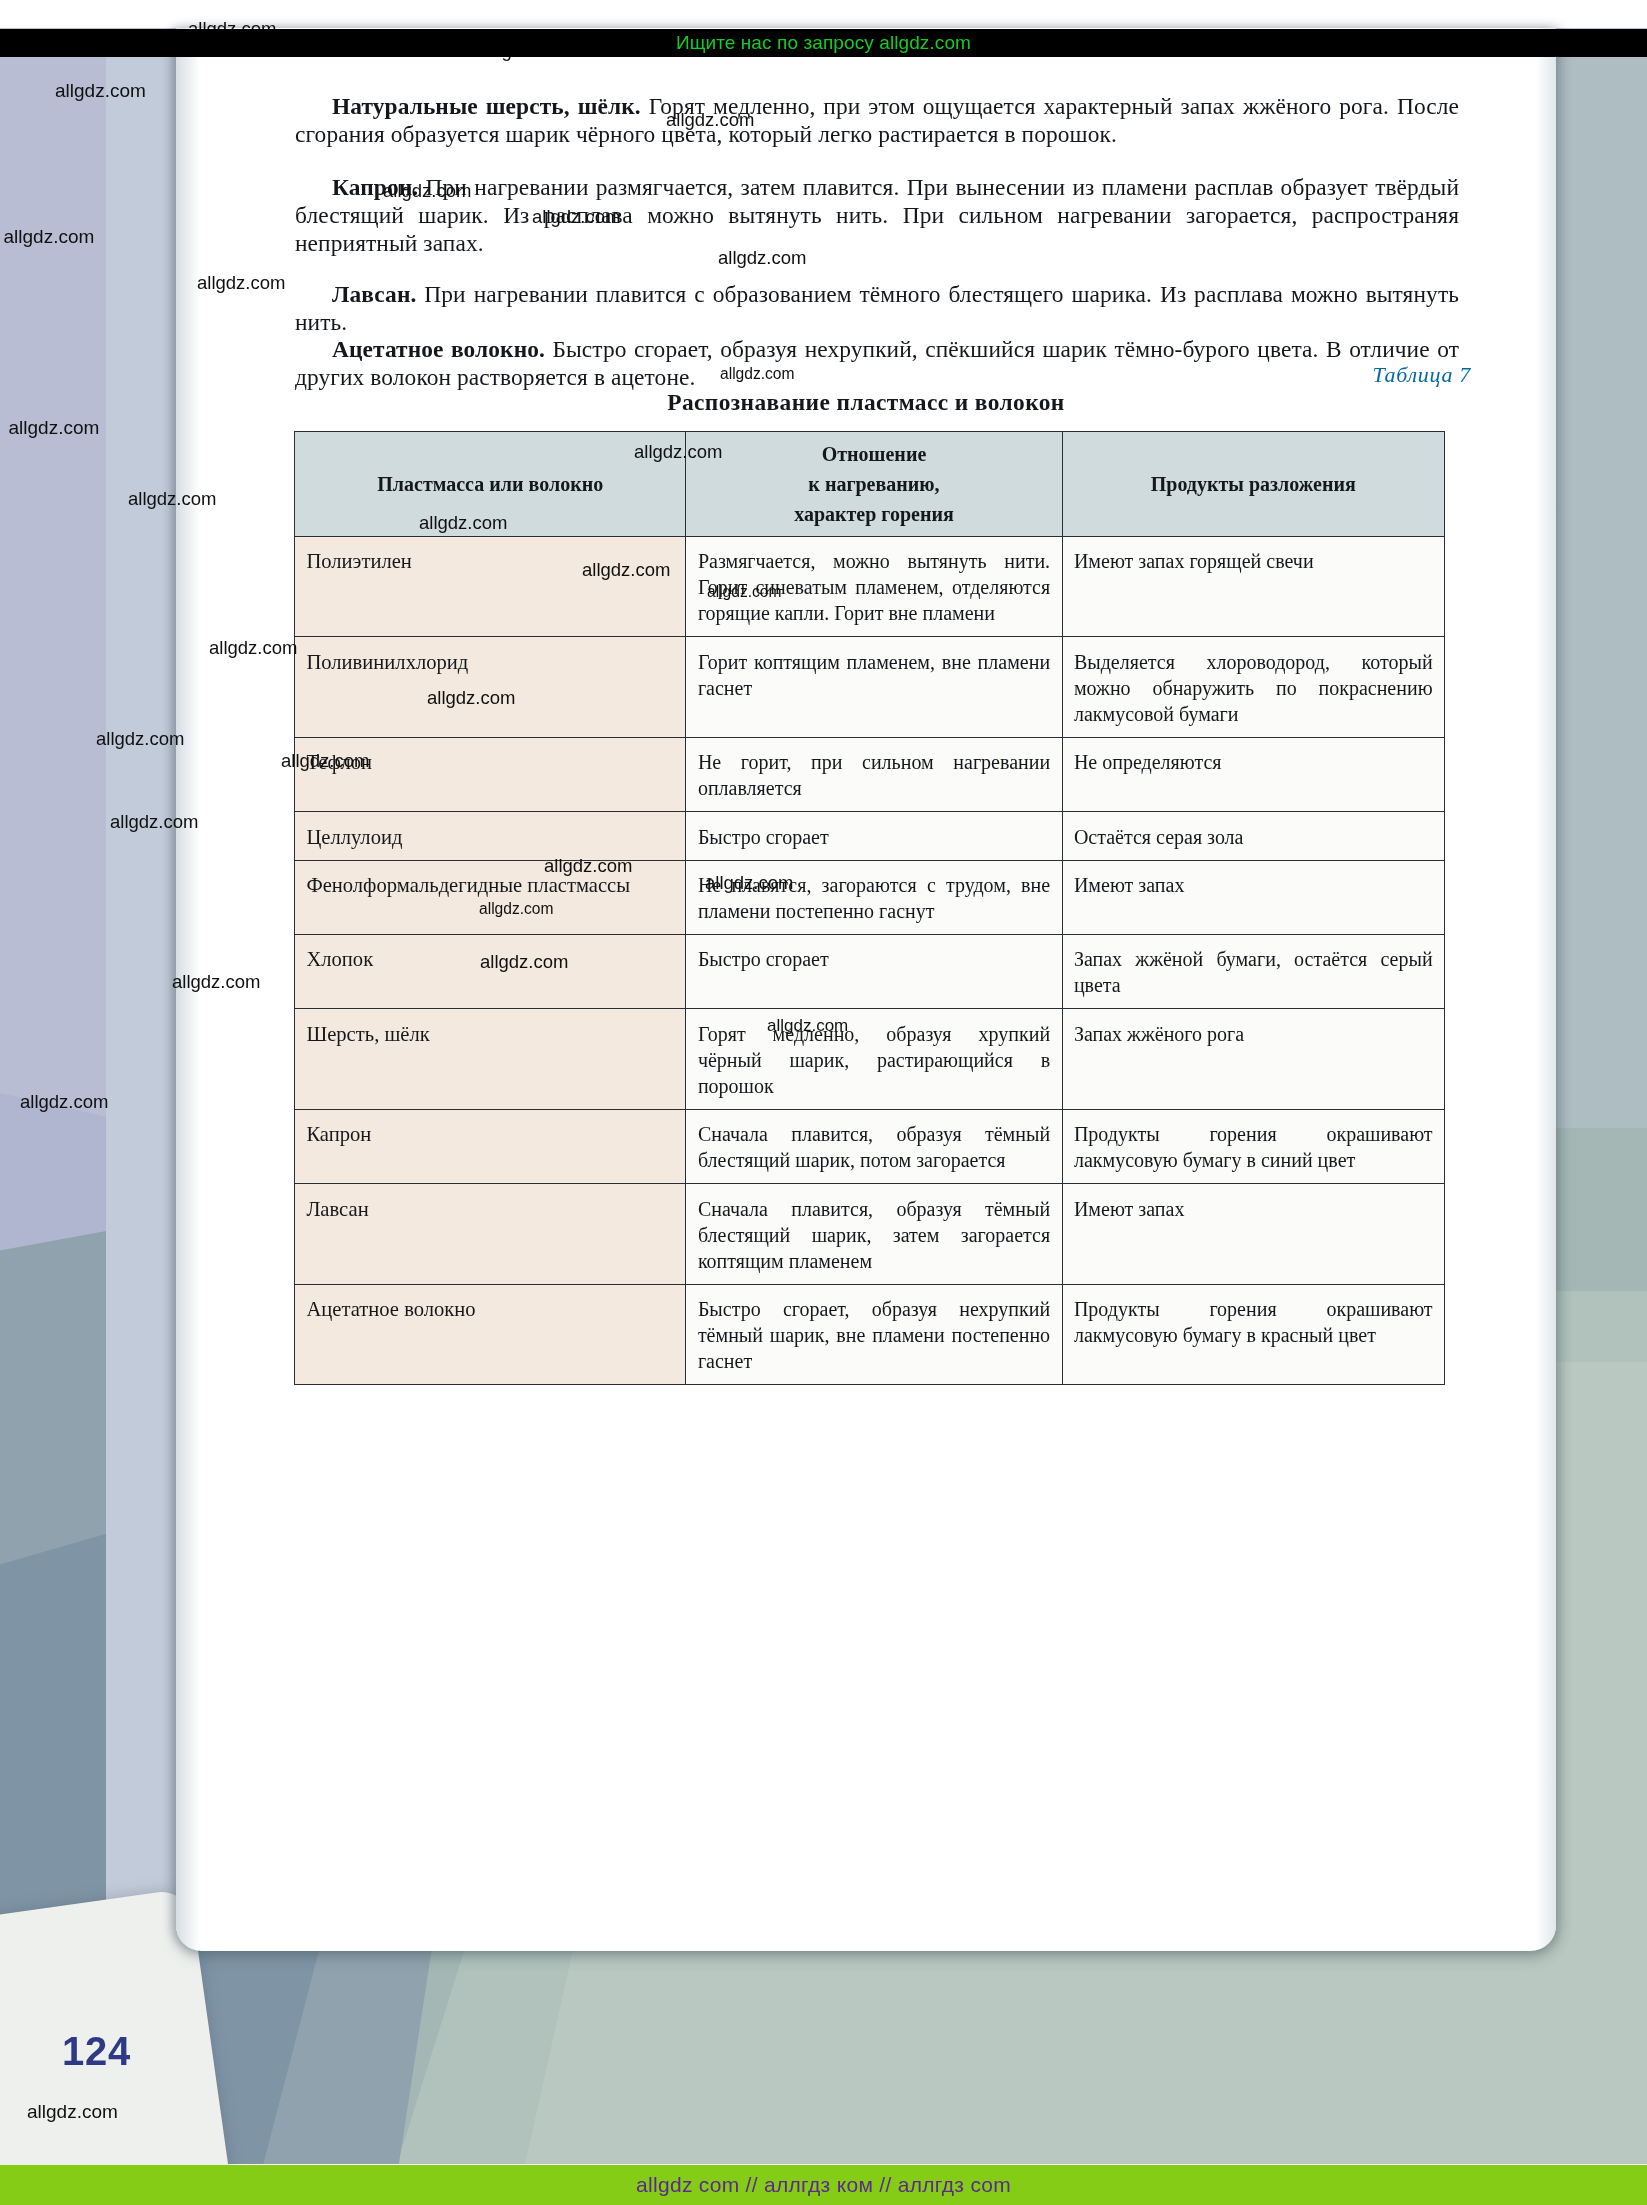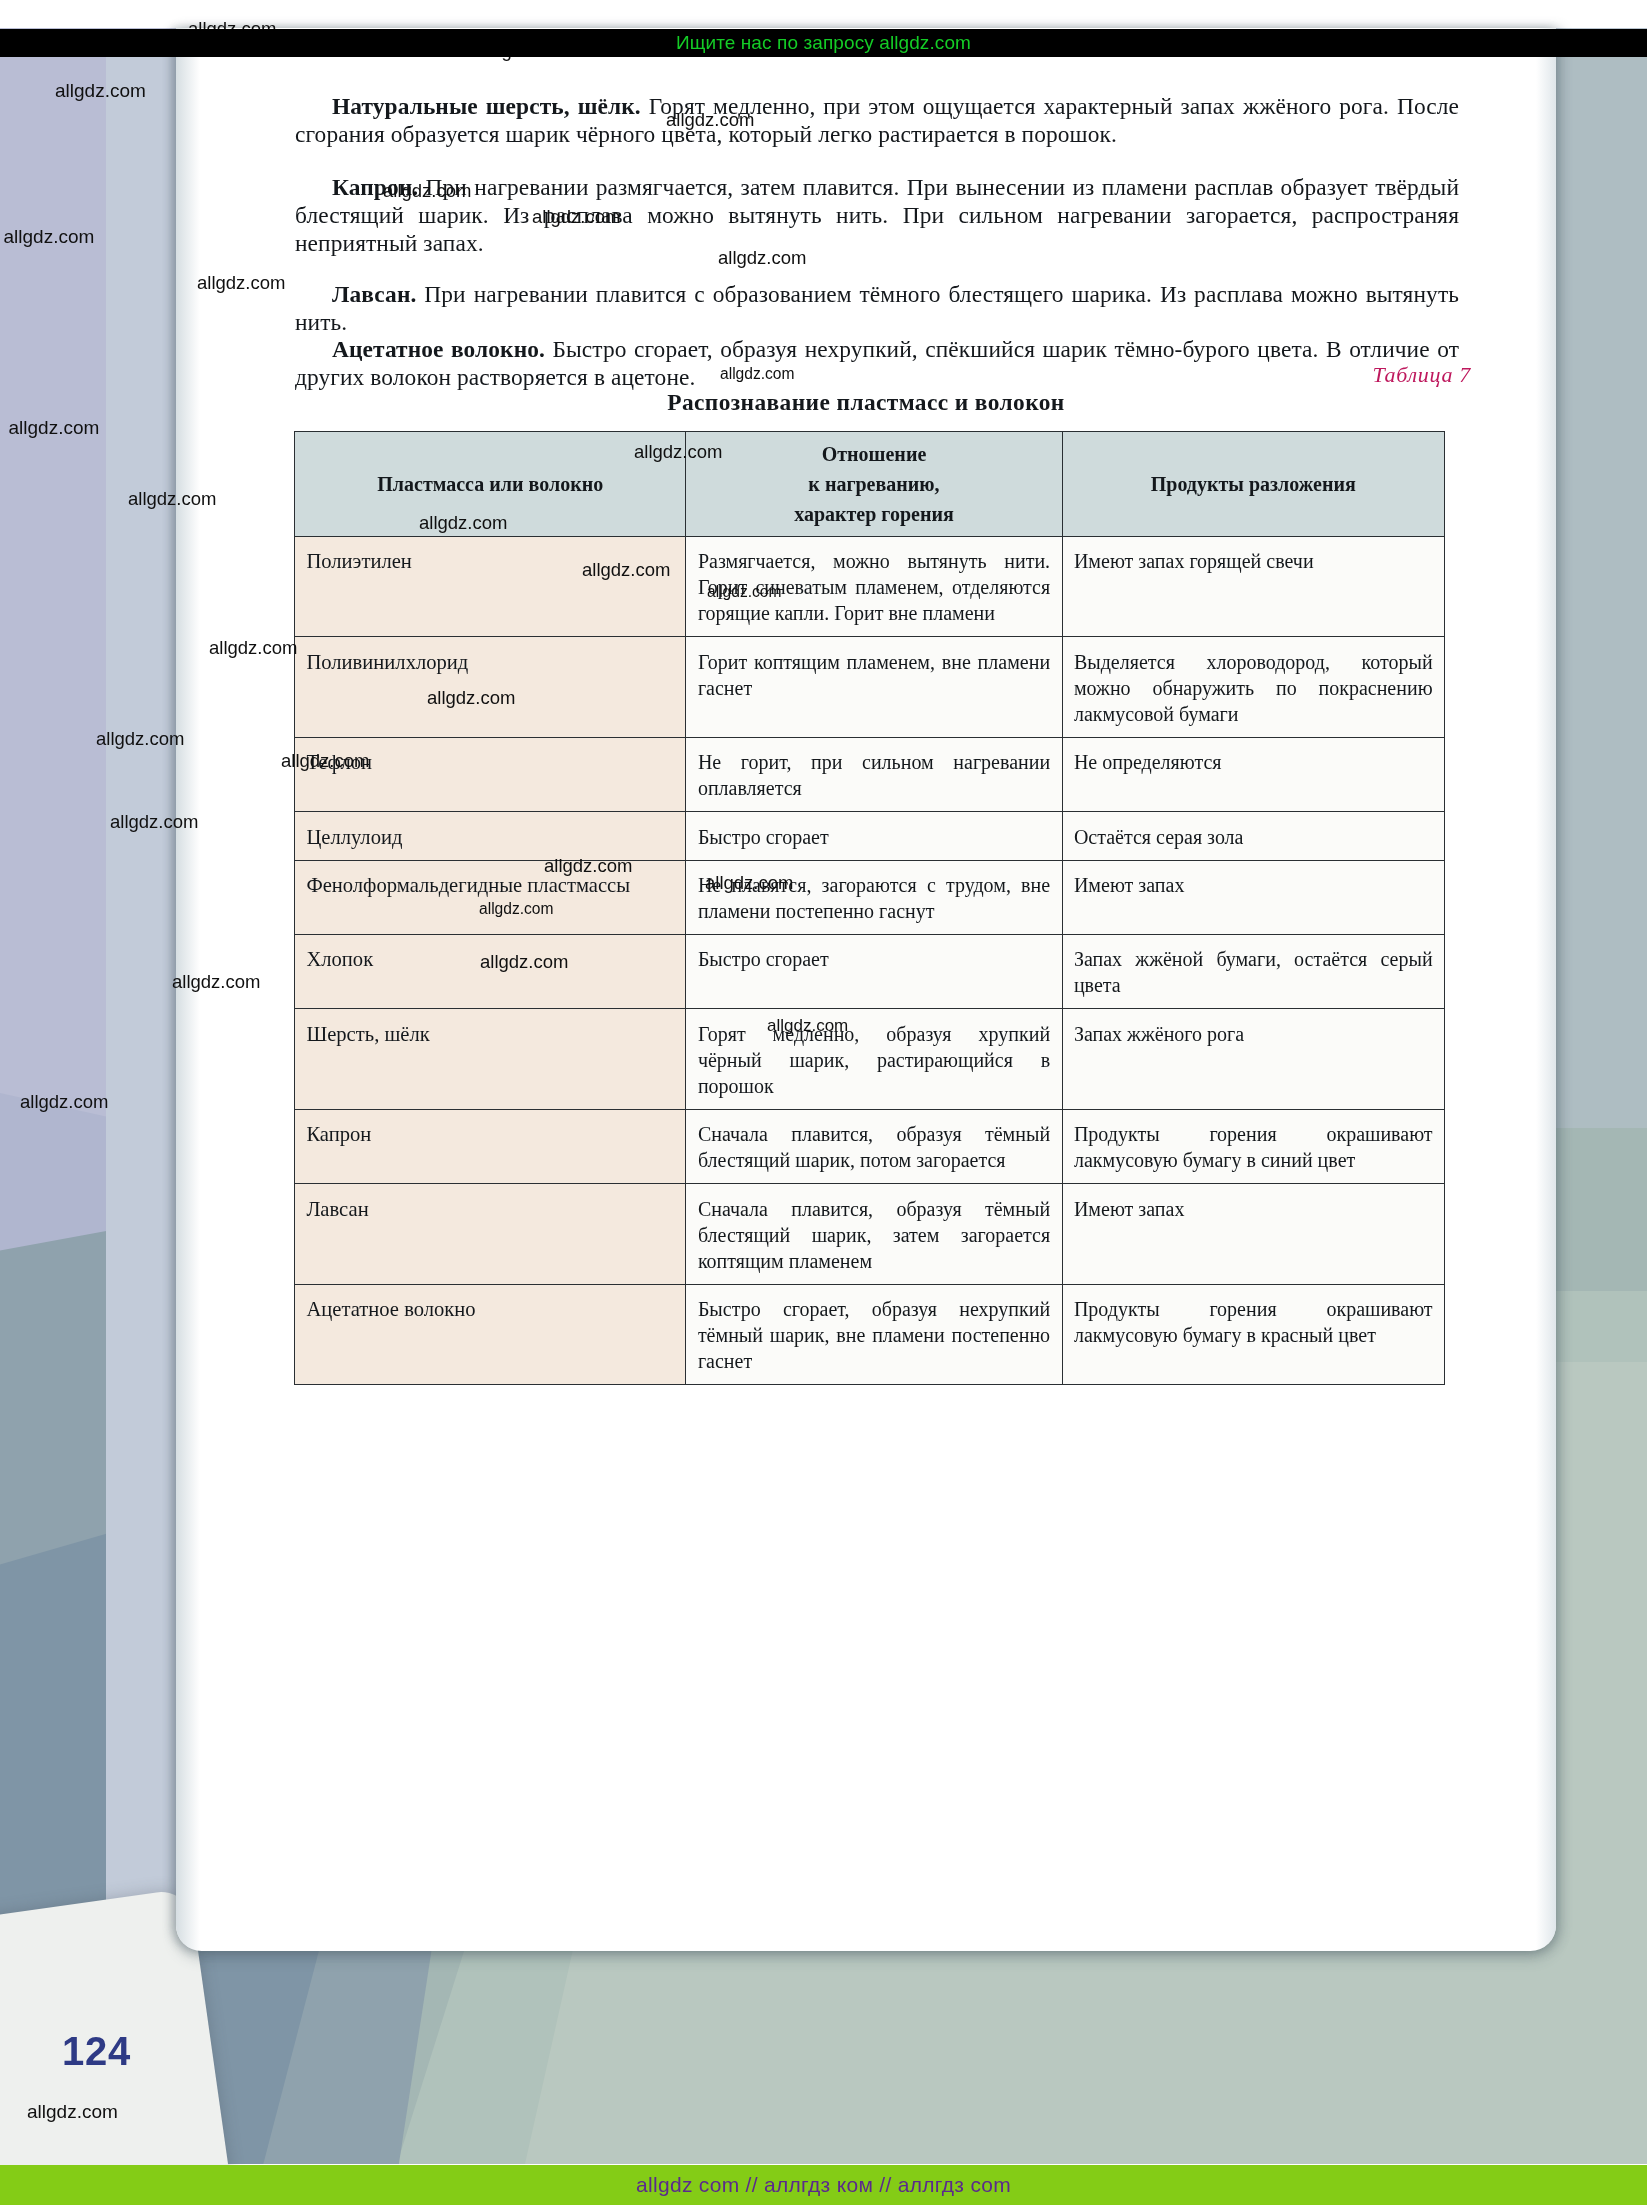--- a/index.html
+++ b/index.html
@@ -114,21 +114,21 @@
   .para b{ font-weight:bold; }
   #p-wool    { left:119px; top:41px;  width:1164px; }
   #p-kapron  { left:119px; top:122px; width:1164px; }
   #p-lavsan  { left:119px; top:229px; width:1164px; }
   #p-acetate { left:119px; top:284px; width:1164px; }
 
   
   #table-number{
     position:absolute; right:85px; top:334px;
     font-family:"Liberation Serif", serif;
-    font-style:italic; font-size:22px; color:#be185d;
+    font-style:italic; font-size:22px; color:#0369a1;
     letter-spacing:0.7px;
   }
   #table-title{
     position:absolute; left:0; top:361px; width:100%;
     text-align:center;
     font-family:"Liberation Serif", serif;
     font-weight:bold; font-size:23.4px; color:#14181c;
     letter-spacing:0.4px;
   }
 

